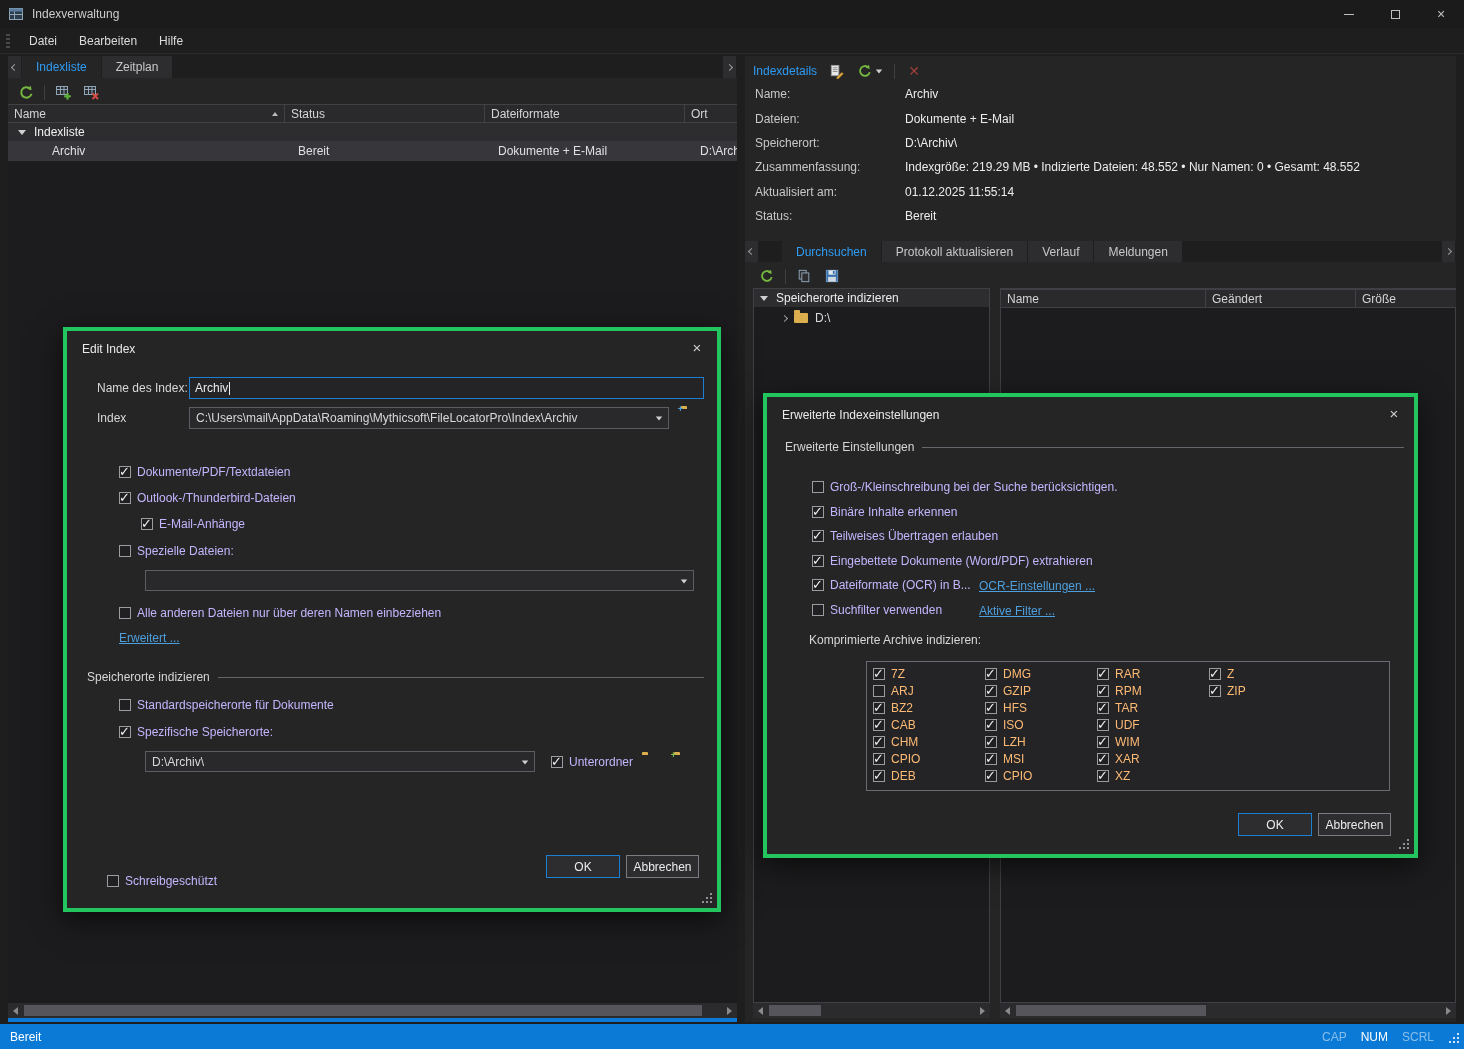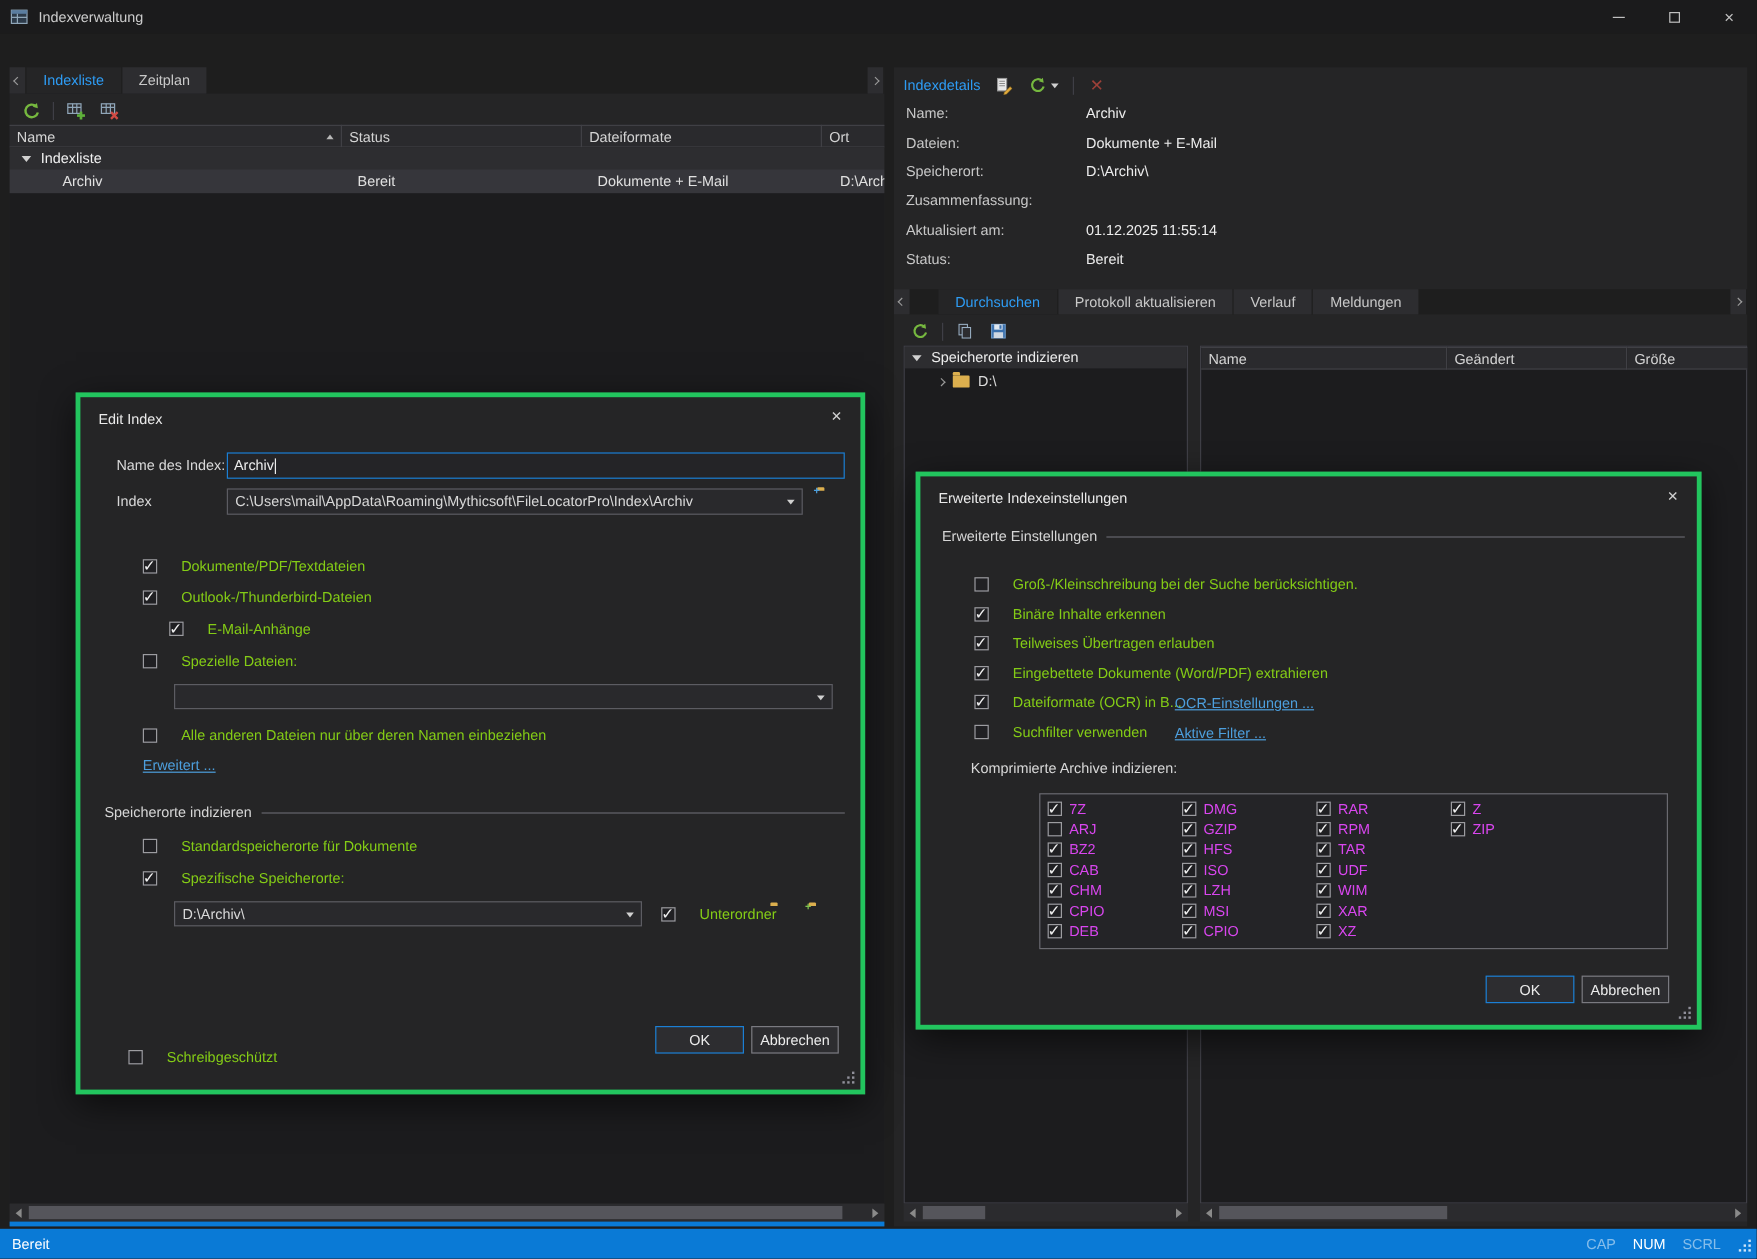--- a/index.html
+++ b/index.html
@@ -70,22 +70,22 @@
   
   .dialog{position:absolute;background:#252526;border:4px solid #22c55e;box-shadow:0 8px 28px rgba(0,0,0,.6)}
   .dlg-title{position:absolute;left:15px;top:11px;color:#eaeaea;white-space:nowrap}
   .dlg-close{position:absolute;width:24px;height:20px;display:flex;align-items:center;justify-content:center;color:#cfcfcf;font-size:15px}
   .input{position:absolute;border:1px solid #1b7fd4;background:#242427;color:#ececec;display:flex;align-items:center;padding:0 5px;white-space:nowrap}
   .caret{width:1px;height:13px;background:#ededed;margin-left:1px}
   .combo{position:absolute;border:1px solid #5c5c62;background:#29292c;color:#d8d8d8;display:flex;align-items:center;padding:0 20px 0 6px;overflow:hidden;white-space:nowrap}
   .combo-arrow{position:absolute;right:5px;top:50%;margin-top:-2px}
   .fs{position:absolute;display:flex;align-items:center;color:#d6d6d6;white-space:nowrap}
   .fs-line{flex:1;height:1px;background:#66666c;margin-left:8px}
-  .cbrow{position:absolute;display:flex;align-items:center;gap:20px;white-space:nowrap;color:#84cc16}
-  .fcb{display:flex;align-items:center;gap:6px;white-space:nowrap;color:#d946ef}
+  .cbrow{position:absolute;display:flex;align-items:center;gap:6px;white-space:nowrap;color:#c4b5fd}
+  .fcb{display:flex;align-items:center;gap:6px;white-space:nowrap;color:#fdba74}
   .cb{width:12px;height:12px;border:1px solid #9c9ca0;background:#202023;position:relative;flex:none}
   .cb.on::after{content:"\2713";position:absolute;left:-1px;top:-3px;font-size:13px;color:#f2f2f2;font-weight:bold}
   .link{color:#4d9fdd;text-decoration:underline;white-space:nowrap}
   .btn{position:absolute;height:23px;background:#2d2d30;border:1px solid #7a7a80;color:#ececec;display:flex;align-items:center;justify-content:center}
   .btn.primary{border-color:#1b7fd4}
   .folder{position:relative;width:14px;height:10px;background:#dcaf4e;border-radius:1px;flex:none}
   .folder::before{content:"";position:absolute;left:0;top:-3px;width:6px;height:3px;background:#dcaf4e;border-radius:1px 1px 0 0}
   .fold-badge{position:absolute;right:-3px;bottom:-3px;width:7px;height:7px;display:flex;align-items:center;justify-content:center;font-size:9px;font-weight:bold;color:#7fc24d}
   .grip-dots{position:absolute;right:5px;bottom:5px;width:2px;height:2px;background:#90909a;box-shadow:-4px 0 0 #90909a,-8px 0 0 #90909a,0 -4px 0 #90909a,-4px -4px 0 #90909a,0 -8px 0 #90909a}
 
@@ -117,20 +117,26 @@
         </div>
       <div class="win-btn">
           <span class="max-glyph"></span>
         </div>
       <div class="win-btn">
           <span>×</span>
         </div>
     </div>
   </div>
 
+  <div class="menubar">
+    <span class="menu-grip"></span>
+    <div class="menu-item">Datei</div>
+    <div class="menu-item">Bearbeiten</div>
+    <div class="menu-item">Hilfe</div>
+  </div>
 
   <div class="pane left-pane">
     <div class="tabstrip" style="left:0;top:0;width:100%;height:22px">
       <div class="tabnav">
           <span class="tri chev-col" style="transform:rotate(-135deg)"></span>
         </div>
       <div class="tab active">Indexliste</div>
       <div class="tab">Zeitplan</div>
       <div style="flex:1"></div>
       <div class="tabnav">
@@ -240,20 +246,21 @@
     <div class="detail-row" style="left:10px;top:56px">
         <span class="dlabel">Dateien:</span>
         <span class="dvalue">Dokumente + E-Mail</span>
       </div>
     <div class="detail-row" style="left:10px;top:80px">
         <span class="dlabel">Speicherort:</span>
         <span class="dvalue">D:\Archiv\</span>
       </div>
     <div class="detail-row" style="left:10px;top:104px">
         <span class="dlabel">Zusammenfassung:</span>
+        <span class="dvalue">Indexgröße: 219.29 MB • Indizierte Dateien: 48.552 • Nur Namen: 0 • Gesamt: 48.552</span>
       </div>
     <div class="detail-row" style="left:10px;top:129px">
         <span class="dlabel">Aktualisiert am:</span>
         <span class="dvalue">01.12.2025 11:55:14</span>
       </div>
     <div class="detail-row" style="left:10px;top:153px">
         <span class="dlabel">Status:</span>
         <span class="dvalue">Bereit</span>
       </div>
 

